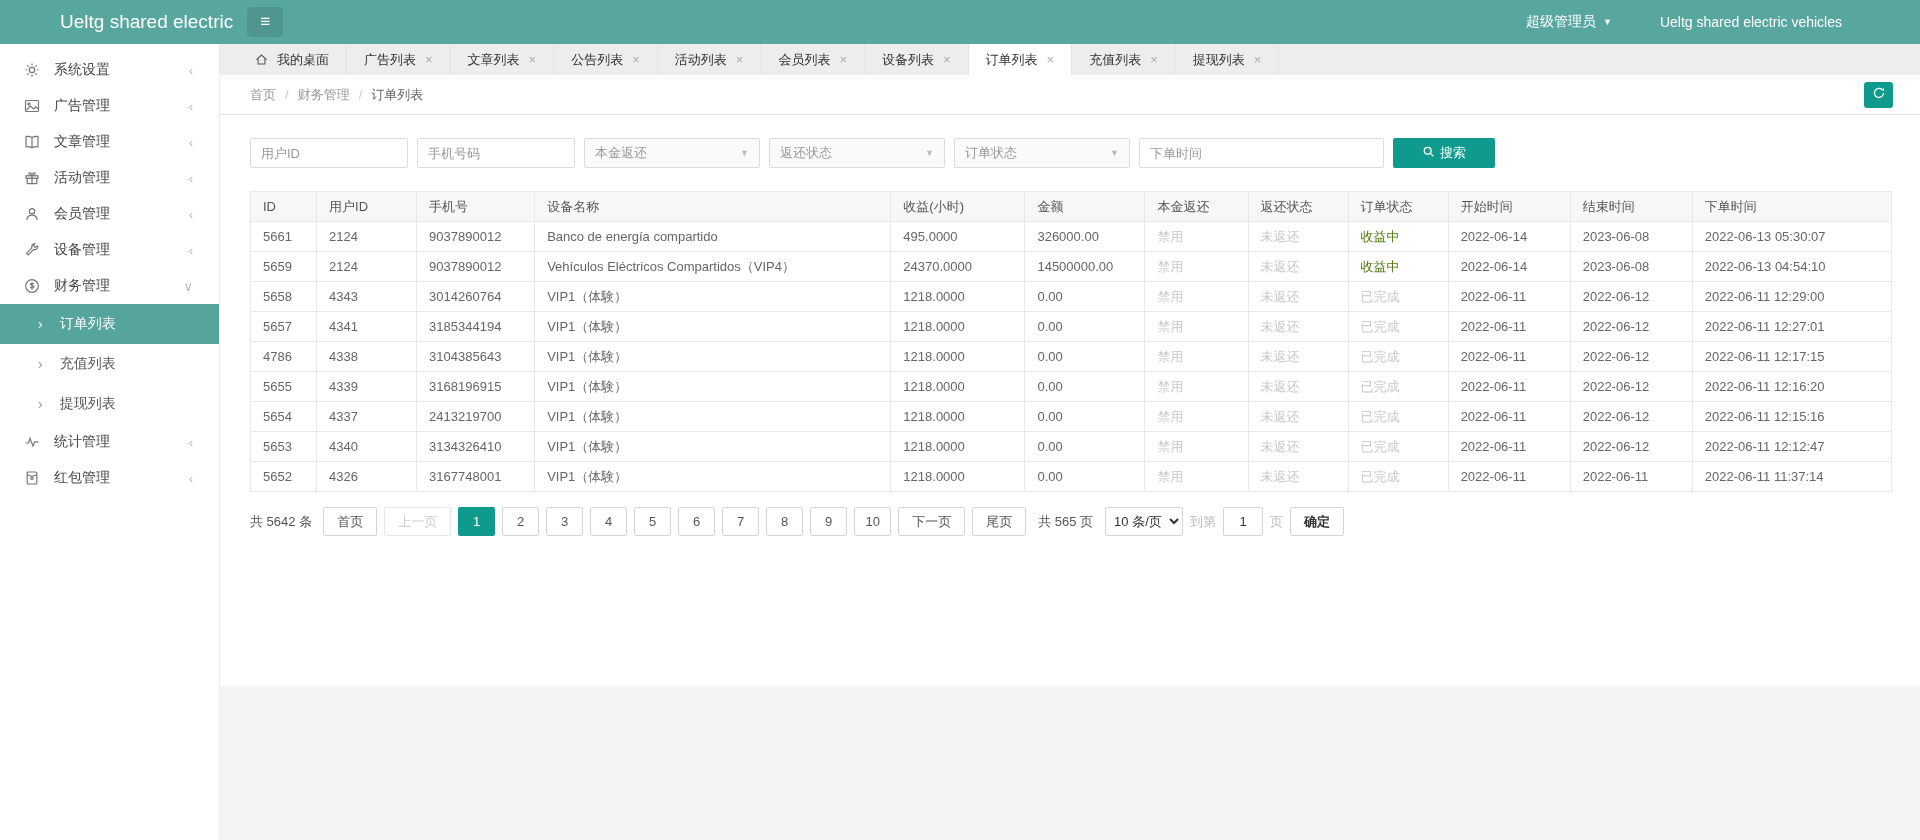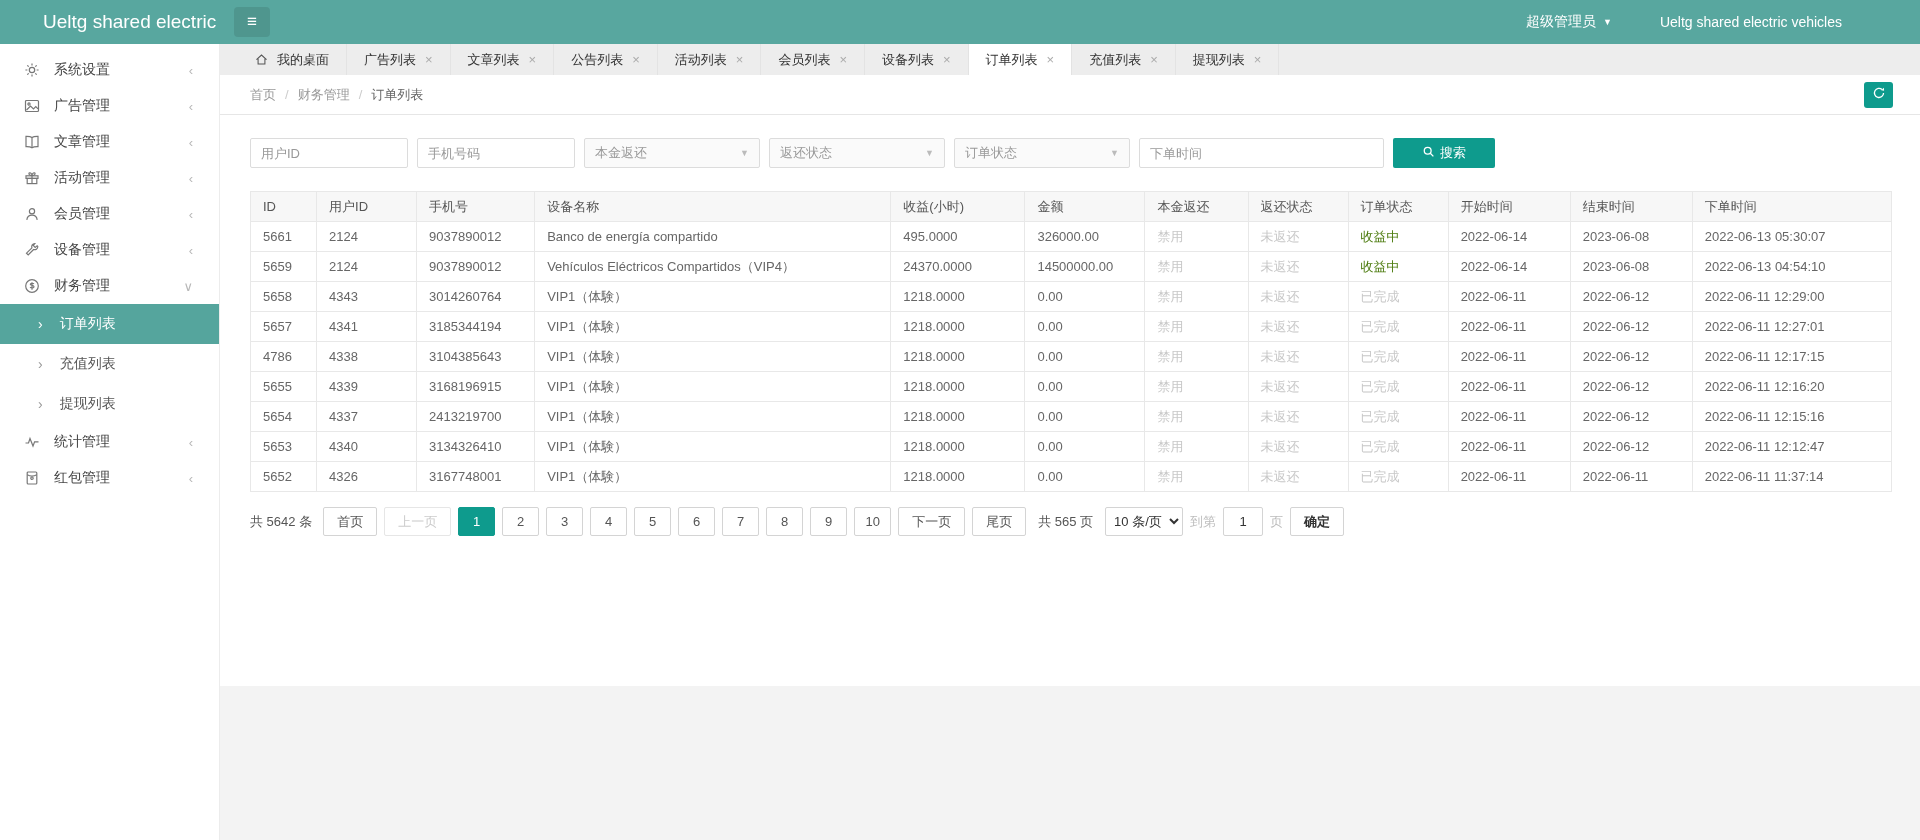--- a/index.html
+++ b/index.html
@@ -2,21 +2,21 @@
 <html><head>
 <meta charset="utf-8">
 <style>
   * { margin:0; padding:0; box-sizing:border-box; }
   html,body { width:1920px; height:840px; overflow:hidden; background:#f3f3f3;
     font-family:"Liberation Sans","DejaVu Sans",sans-serif; }
 
   
   .header { position:absolute; top:0; left:0; width:1920px; height:44px;
     background:#58a79f; display:flex; align-items:center; color:#fff; z-index:20; }
-  .header .title { flex:0 0 220px; padding-left:43px; font-size:19px; font-weight:400; white-space:nowrap; }
+  .header .title { flex:0 0 220px; padding-left:60px; font-size:19px; font-weight:400; white-space:nowrap; }
   .hamburger { margin-left:14px; width:36px; height:30px; background:rgba(0,0,0,0.10);
     border-radius:4px; display:flex; align-items:center; justify-content:center;
     font-size:17px; cursor:pointer; }
   .header-right { margin-left:auto; display:flex; align-items:center; gap:48px;
     padding-right:78px; font-size:14px; }
   .admin-drop { display:flex; align-items:center; gap:7px; cursor:pointer; }
   .admin-drop .caret { font-size:9px; }
 
   
   .sidebar { position:absolute; top:44px; left:0; width:220px; height:796px;

